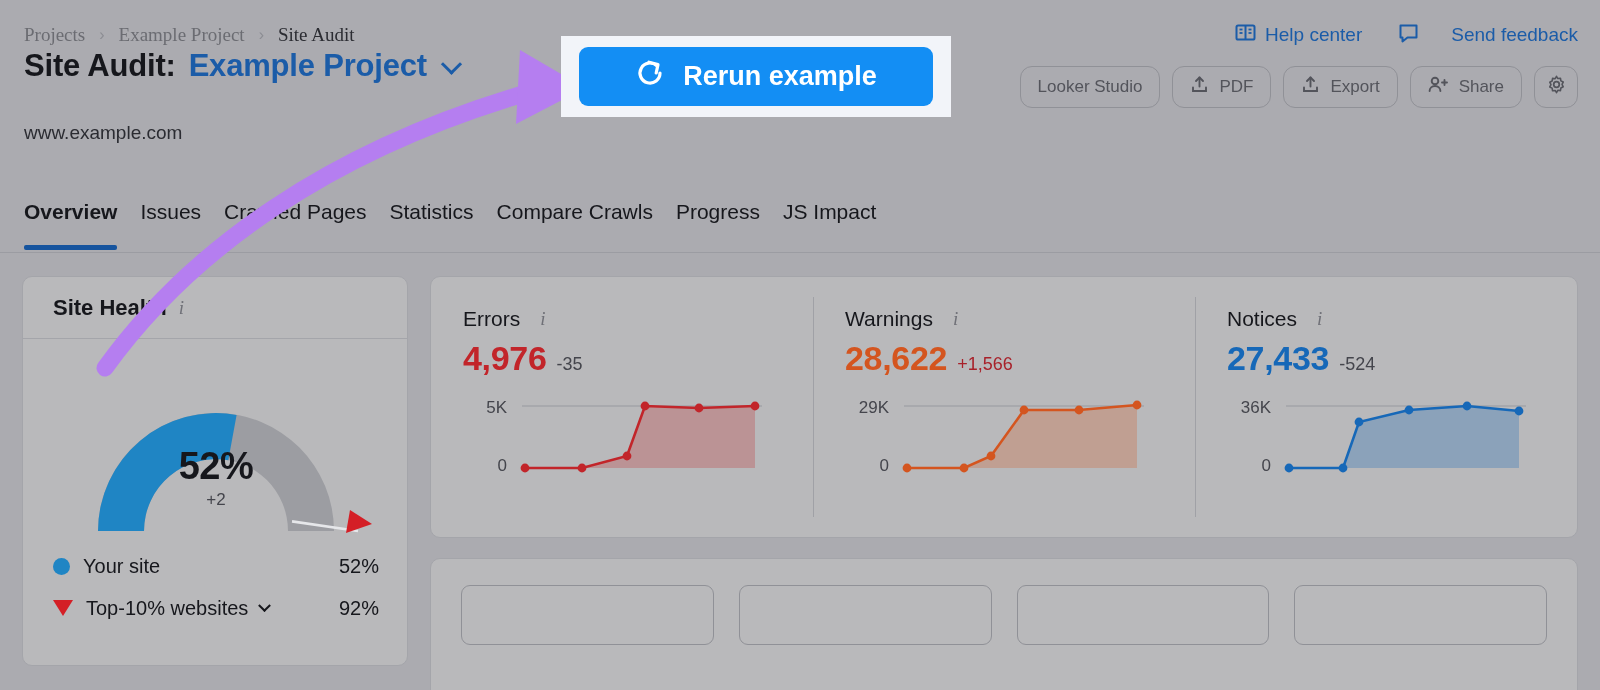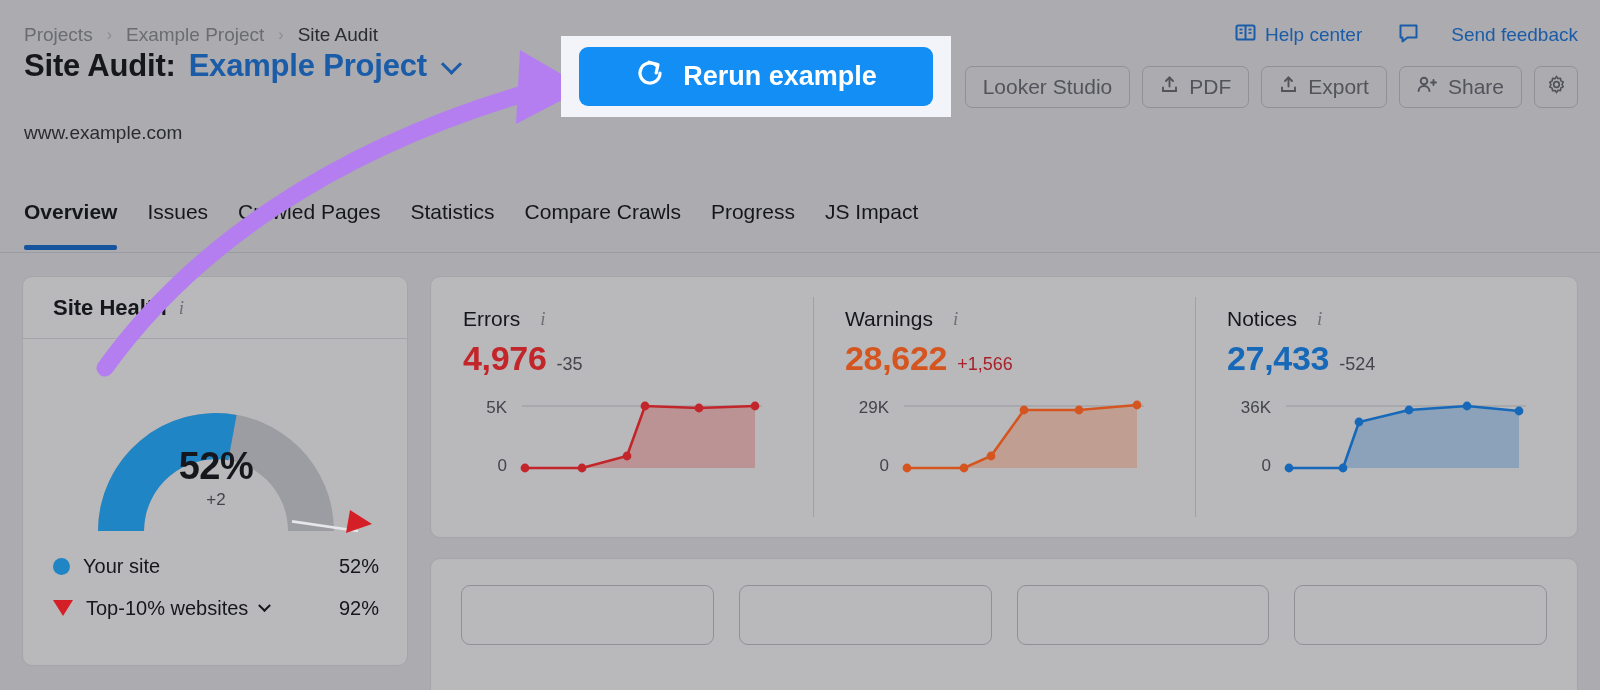--- a/index.html
+++ b/index.html
@@ -10,21 +10,21 @@
     overflow: hidden;
   }
   .page { position: relative; width: 1600px; height: 690px; background: #ababb0; }
 
   
   .breadcrumb {
     position: absolute; left: 24px; top: 24px;
     display: flex; align-items: center; gap: 14px;
     font-size: 19px; color: #6b6c72;
   }
-  .breadcrumb .crumb { white-space: nowrap; }
+  .breadcrumb .crumb { white-space: nowrap; font-family: Liberation Serif, serif; }
   .breadcrumb .crumb.last { color: #2b2c32; }
   .breadcrumb .sep { color: #8c8d93; font-size: 16px; }
 
   
   .title-row {
     position: absolute; left: 24px; top: 48px;
     display: flex; align-items: baseline; gap: 13px;
     white-space: nowrap;
   }
   .title-main { font-size: 31px; font-weight: bold; color: #16171c; letter-spacing: -.2px; }
@@ -46,32 +46,32 @@
     font-size: 19px; color: #1b5ca8;
   }
   .top-link { display: flex; align-items: center; gap: 9px; white-space: nowrap; }
 
   
   .toolbar {
     position: absolute; right: 22px; top: 66px;
     display: flex; align-items: center; gap: 12px;
   }
   .tb-btn {
-    height: 42px; border: 1px solid #909197; border-radius: 7px;
+    height: 42px; border: 1px solid #909197; border-radius: 12px;
     background: transparent; color: #53545b;
-    font-size: 21px; font-family: inherit;
+    font-size: 17px; font-family: inherit;
     display: flex; align-items: center; gap: 10px;
     padding: 0 17px; white-space: nowrap; cursor: pointer;
   }
   .tb-btn.icon-only { width: 44px; padding: 0; justify-content: center; }
 
   
   .tabs {
     position: absolute; left: 24px; top: 200px;
-    display: flex; align-items: flex-end; gap: 30px;
+    display: flex; align-items: flex-end; gap: 23px;
   }
   .tab {
     font-size: 21px; color: #16171c; padding-bottom: 26px;
     position: relative; white-space: nowrap; cursor: pointer;
   }
   .tab.active { font-weight: bold; }
   .tab.active::after {
     content: ""; position: absolute; left: 0; right: 0; bottom: 0;
     height: 5px; background: #16549e; border-radius: 2px;
   }

